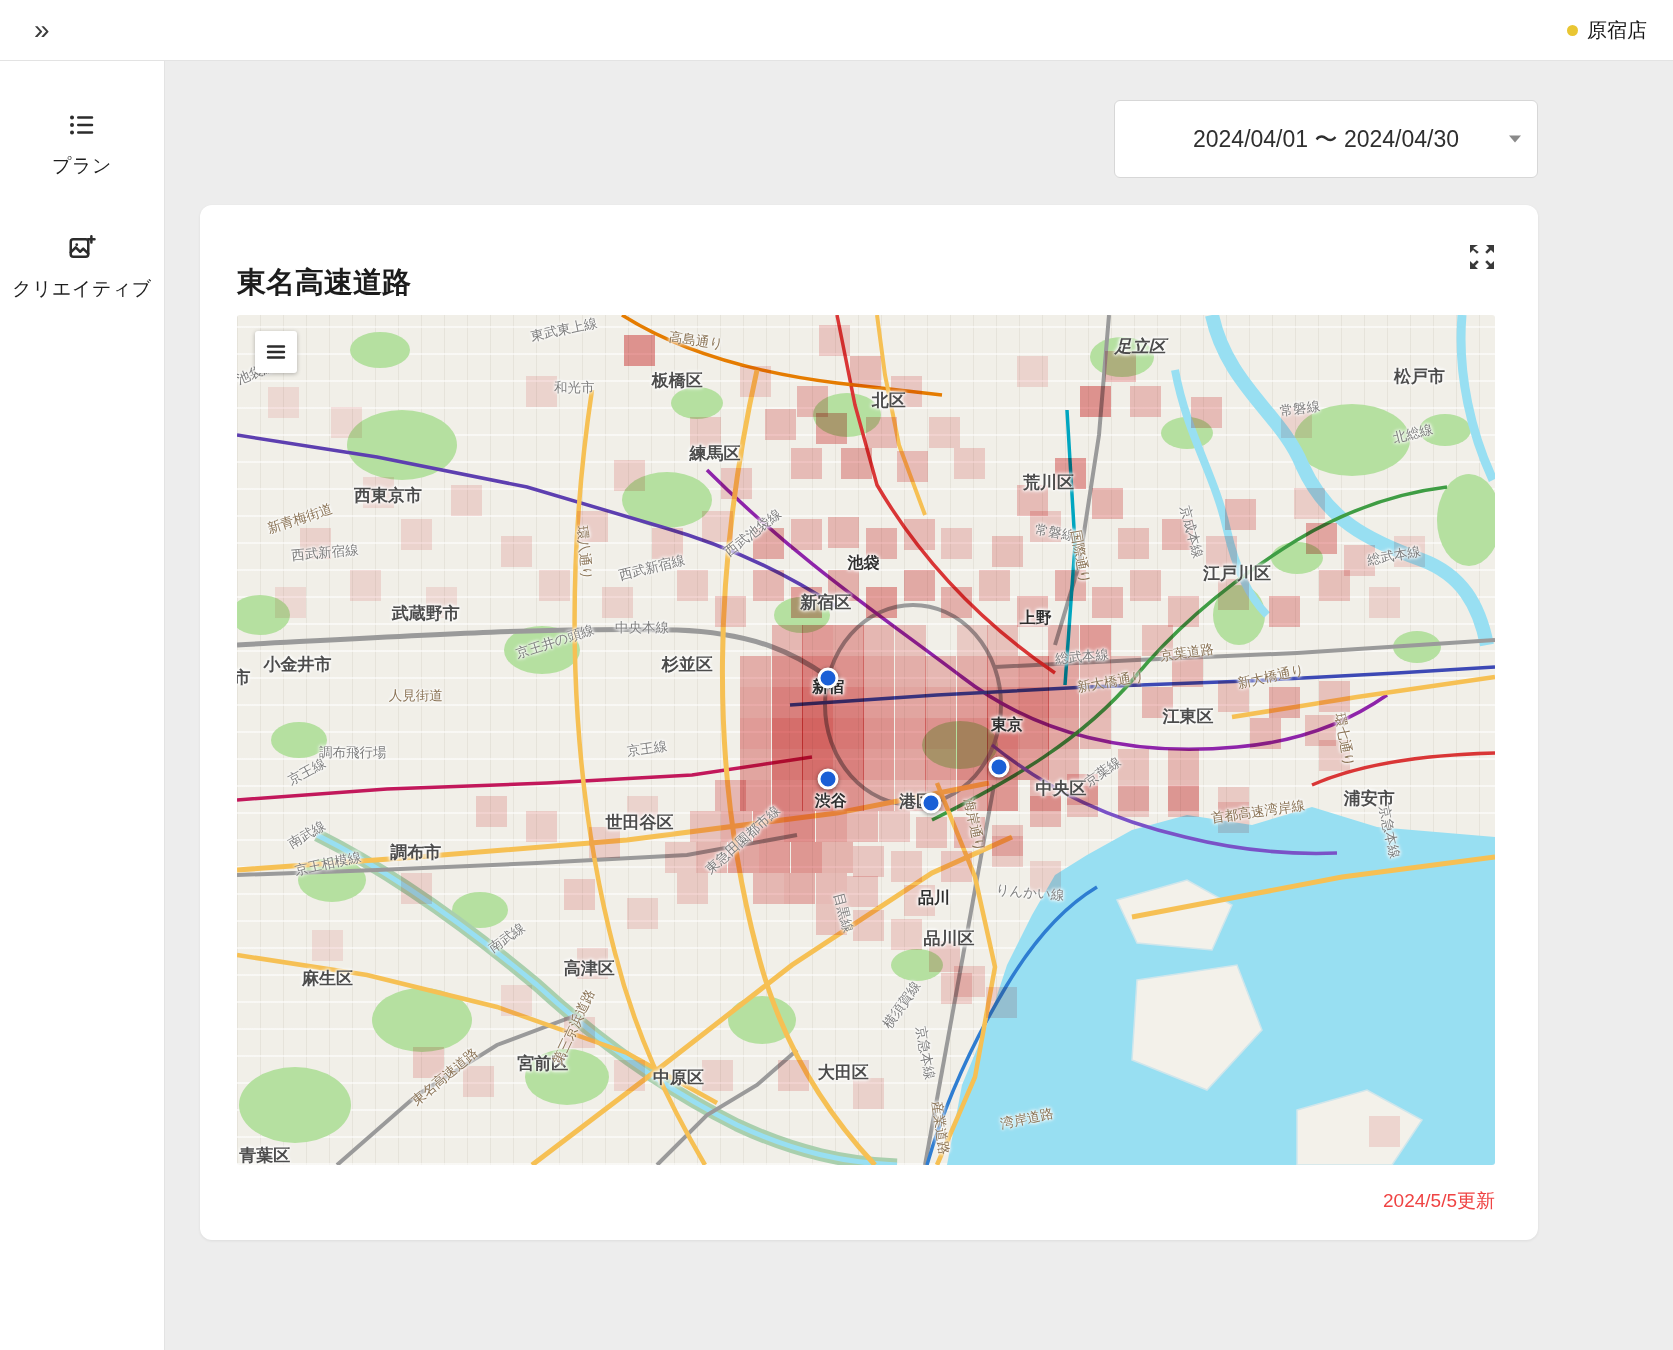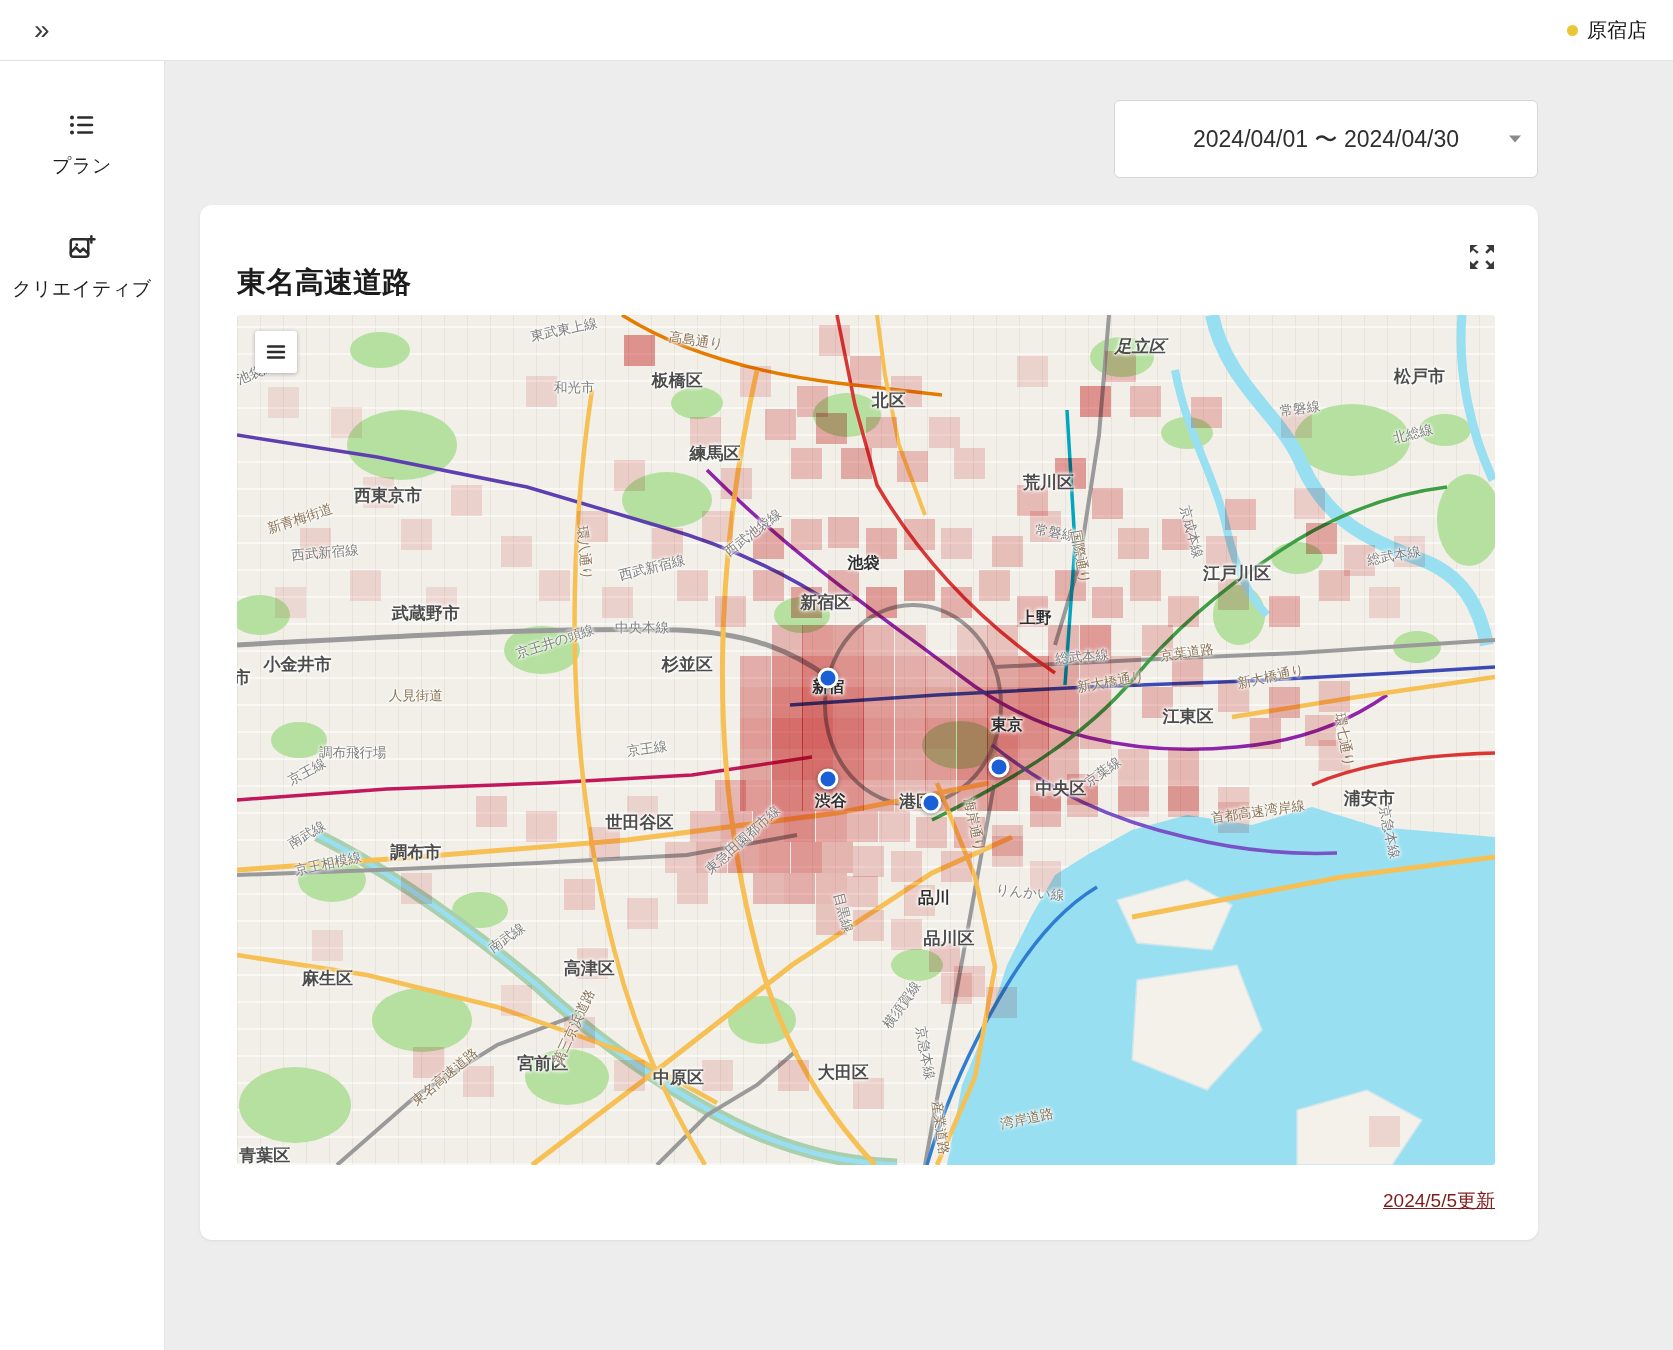--- a/index.html
+++ b/index.html
@@ -30,21 +30,21 @@
     justify-content:center;cursor:pointer;box-sizing:border-box;}
   .date-text{font-size:23px;color:#2f2f2f;}
   .caret{position:absolute;right:16px;top:50%;transform:translateY(-50%);
     width:0;height:0;border-left:6px solid transparent;border-right:6px solid transparent;
     border-top:7px solid #8a8a8a;}
   .card{position:absolute;left:34px;top:144px;width:1338px;height:1035px;background:#fff;
     border-radius:12px;box-shadow:0 1px 3px rgba(0,0,0,.07);}
   .card-title{position:absolute;left:37px;top:34px;font-size:29px;font-weight:700;color:#1c1c1c;}
   .expand-btn{position:absolute;right:40px;top:36px;width:32px;height:32px;cursor:pointer;
     background:none;border:none;padding:0;}
-  .updated{position:absolute;right:43px;bottom:26px;font-size:19px;color:#7f1d1d;text-decoration:underline;}
+  .updated{position:absolute;right:43px;bottom:26px;font-size:19px;color:#ef4444;}
   
   .map{position:absolute;left:37px;top:110px;width:1258px;height:850px;overflow:hidden;
     border-radius:3px;background:
       repeating-linear-gradient(0deg, rgba(255,255,255,.55) 0 2px, transparent 2px 27px),
       repeating-linear-gradient(90deg, rgba(213,209,198,.4) 0 1px, transparent 1px 23px),
       #f1efe8;}
   .basemap{position:absolute;inset:0;width:100%;height:100%;}
   .layer{position:absolute;inset:0;}
   .heat-cell{position:absolute;width:31px;height:31px;mix-blend-mode:multiply;}
   .ml{position:absolute;white-space:nowrap;

